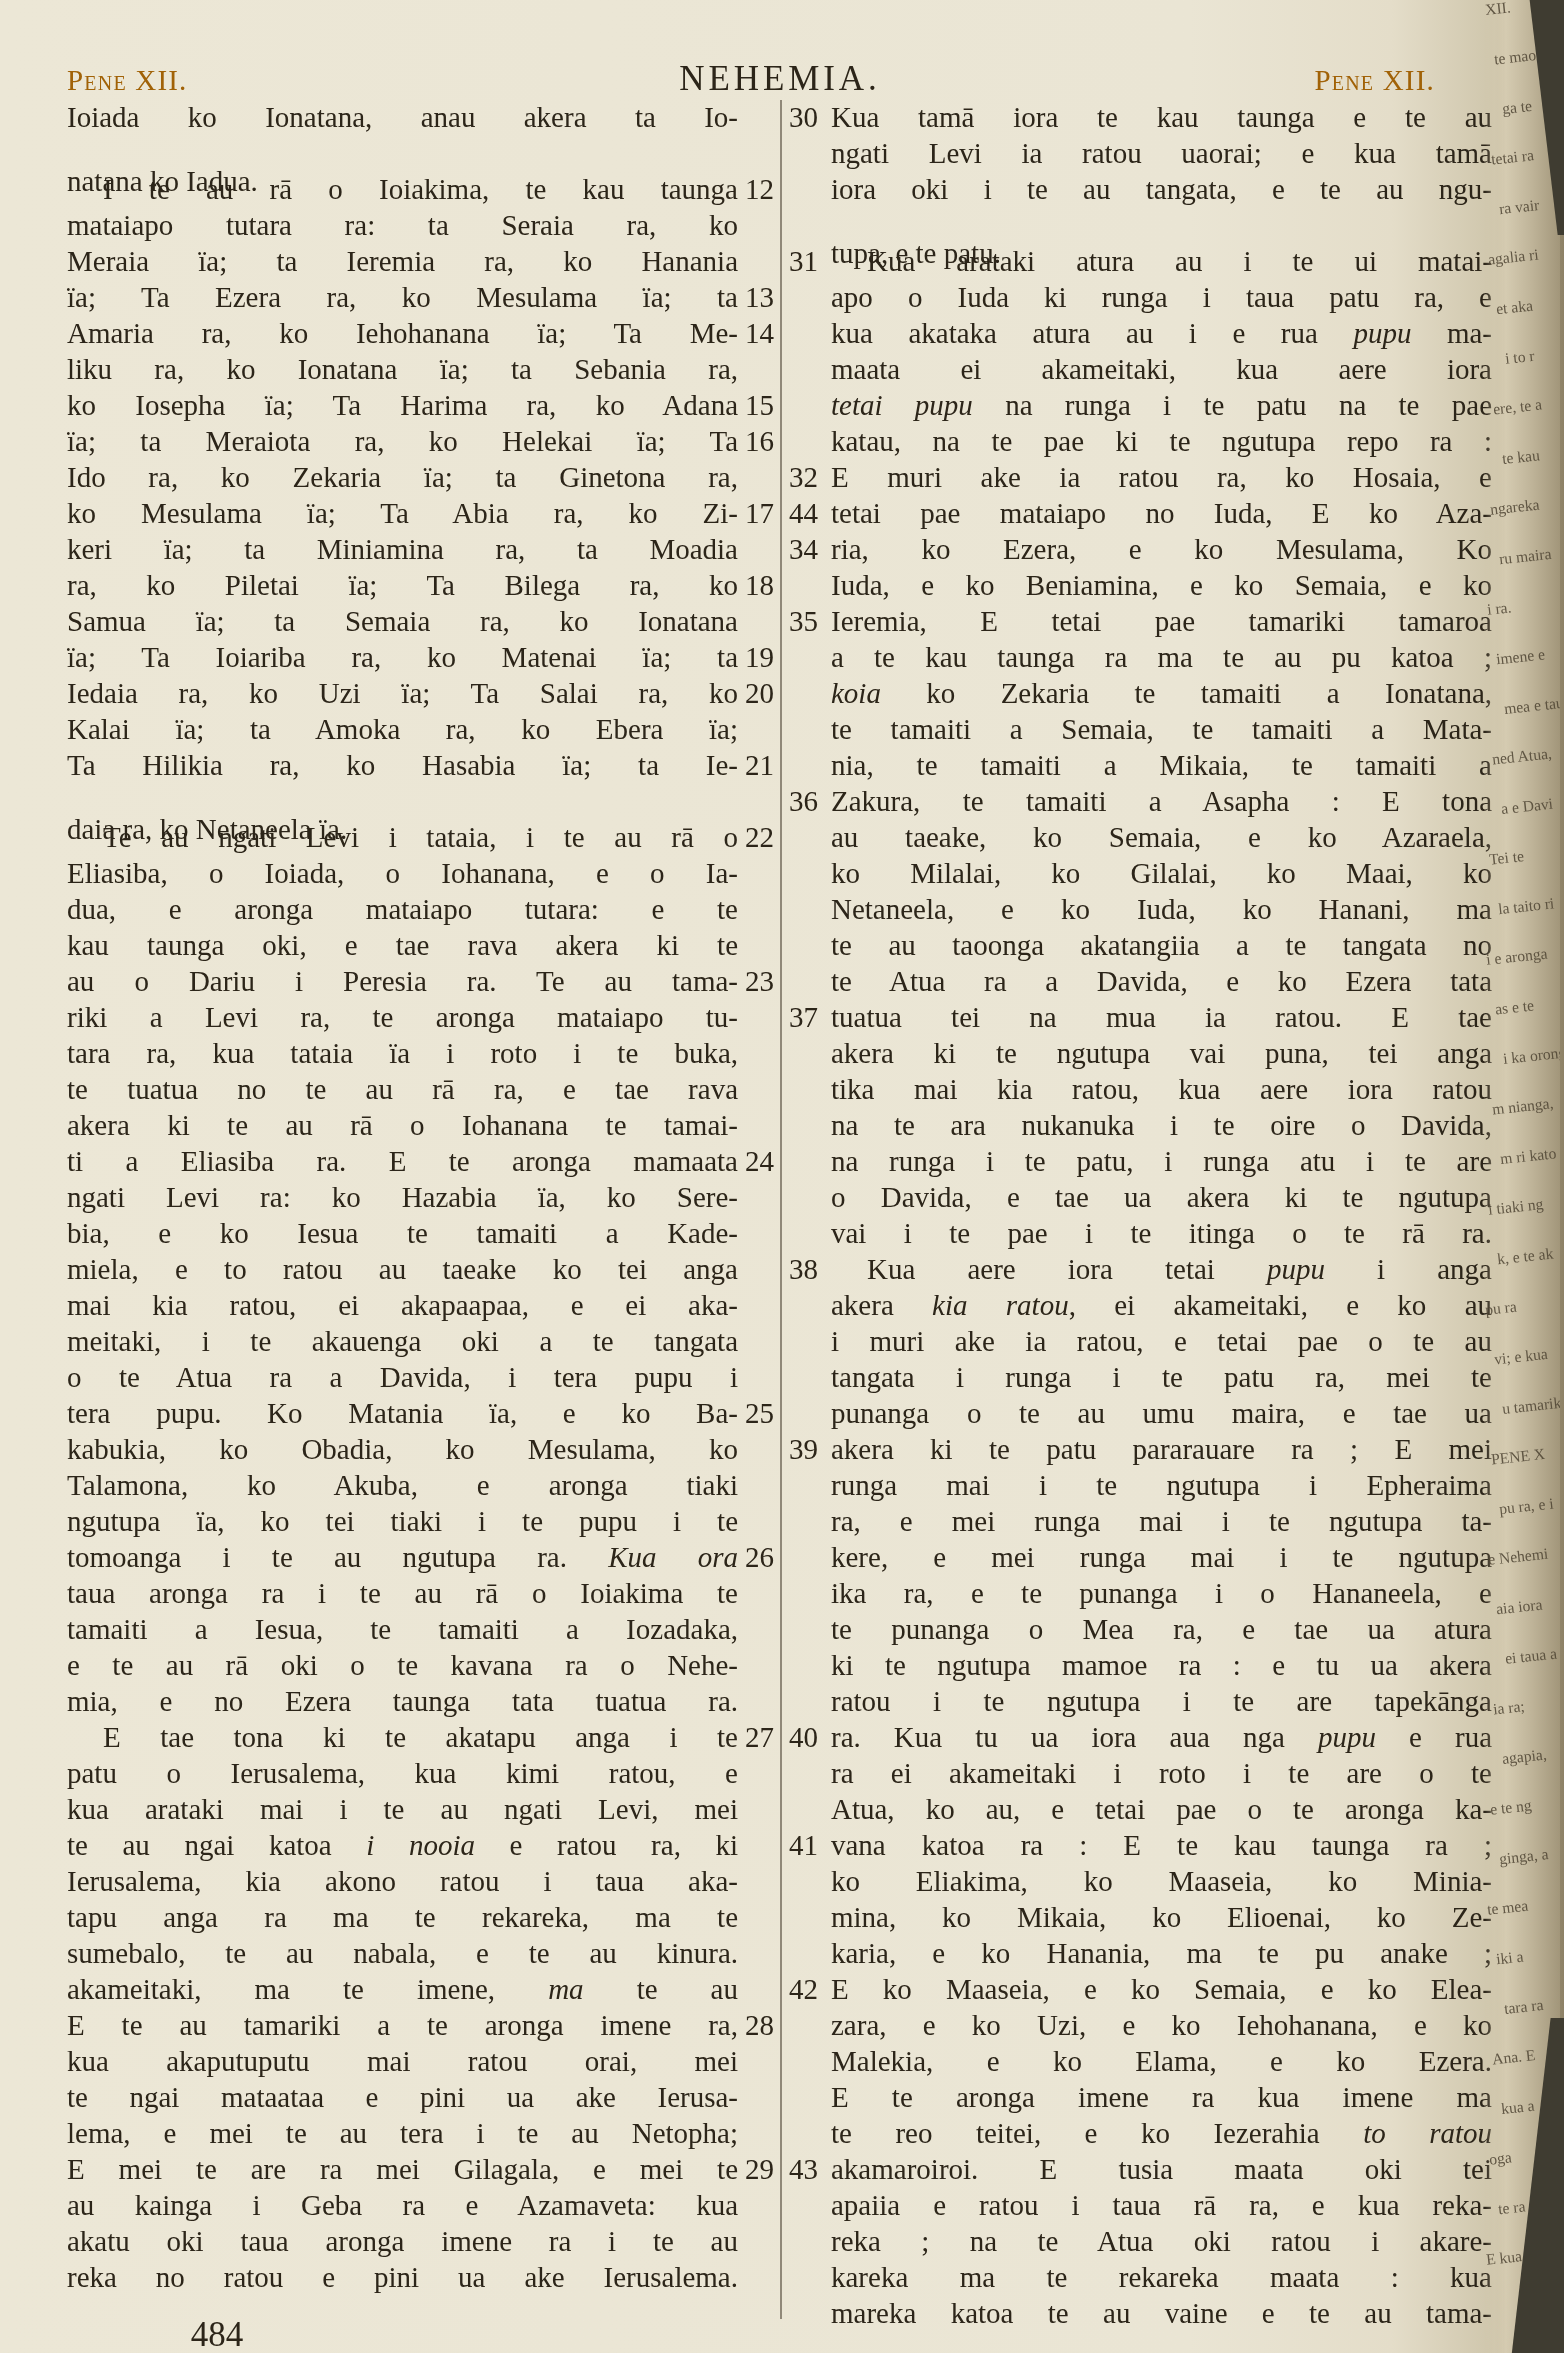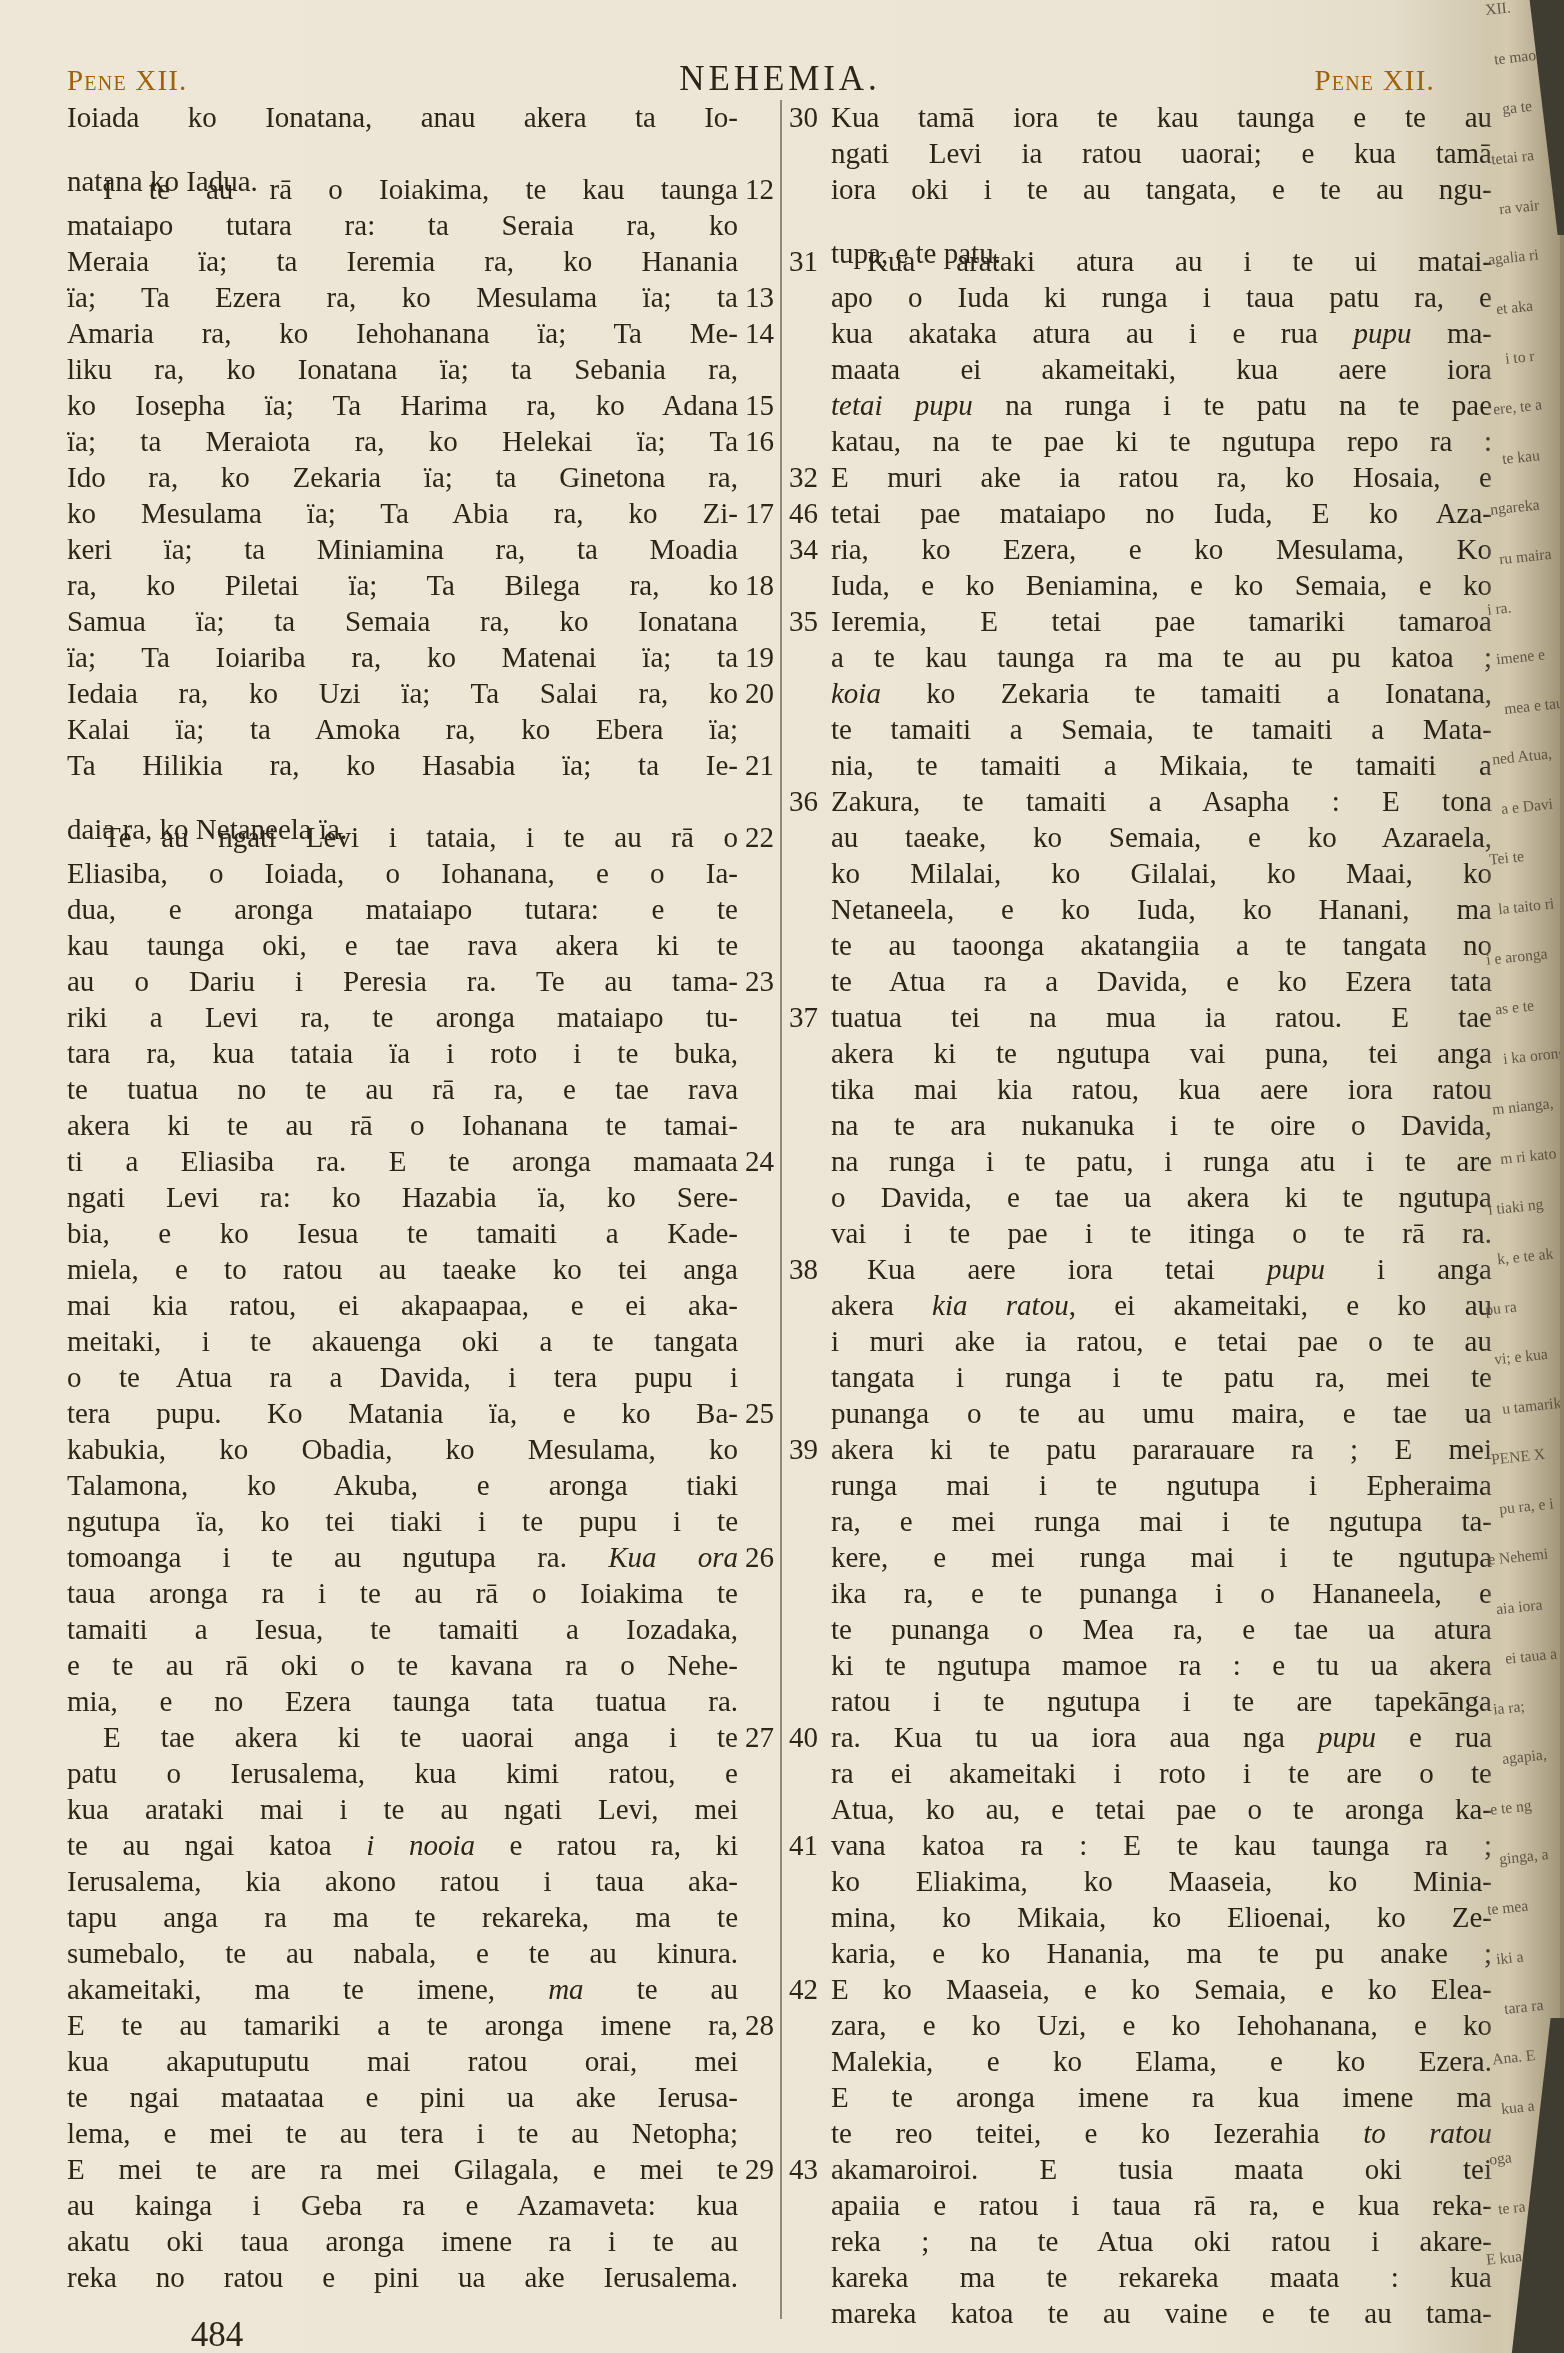--- a/index.html
+++ b/index.html
@@ -236,21 +236,21 @@
     </div>
     <div class="line">
       <span class="text">e te au rā oki o te kavana ra o Nehe-</span>
       <span class="verse"></span>
     </div>
     <div class="line">
       <span class="text">mia, e no Ezera taunga tata tuatua ra.</span>
       <span class="verse"></span>
     </div>
     <div class="line">
-      <span class="text indent">E tae akera ki te uaorai anga i te</span>
+      <span class="text indent">E tae tona ki te akatapu anga i te</span>
       <span class="verse">27</span>
     </div>
     <div class="line">
       <span class="text">patu o Ierusalema, kua kimi ratou, e</span>
       <span class="verse"></span>
     </div>
     <div class="line">
       <span class="text">kua arataki mai i te au ngati Levi, mei</span>
       <span class="verse"></span>
     </div>
@@ -346,21 +346,21 @@
     </div>
     <div class="line">
       <span class="verse"></span>
       <span class="text">katau, na te pae ki te ngutupa repo ra :</span>
     </div>
     <div class="line">
       <span class="verse">32</span>
       <span class="text">E muri ake ia ratou ra, ko Hosaia, e</span>
     </div>
     <div class="line">
-      <span class="verse">46</span>
+      <span class="verse">44</span>
       <span class="text">tetai pae mataiapo no Iuda, E ko Aza-</span>
     </div>
     <div class="line">
       <span class="verse">34</span>
       <span class="text">ria, ko Ezera, e ko Mesulama, Ko</span>
     </div>
     <div class="line">
       <span class="verse"></span>
       <span class="text">Iuda, e ko Beniamina, e ko Semaia, e ko</span>
     </div>

